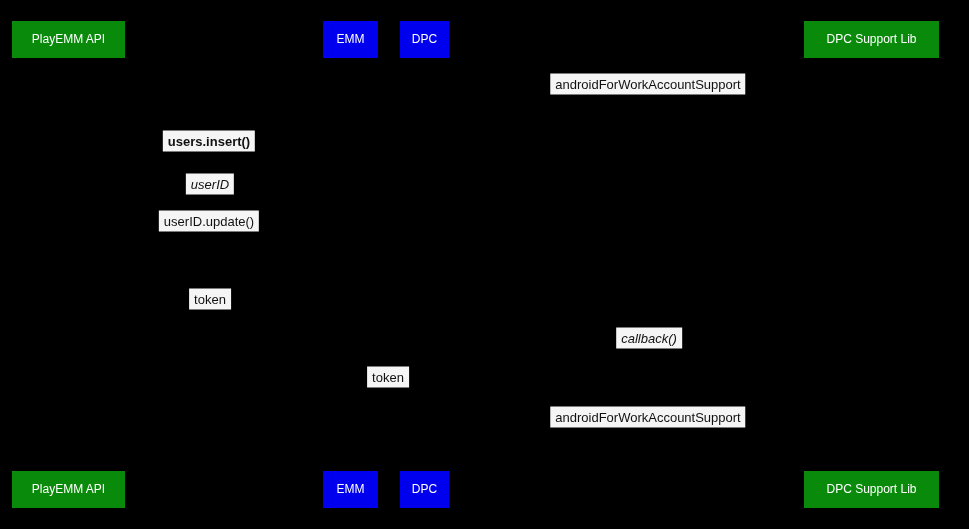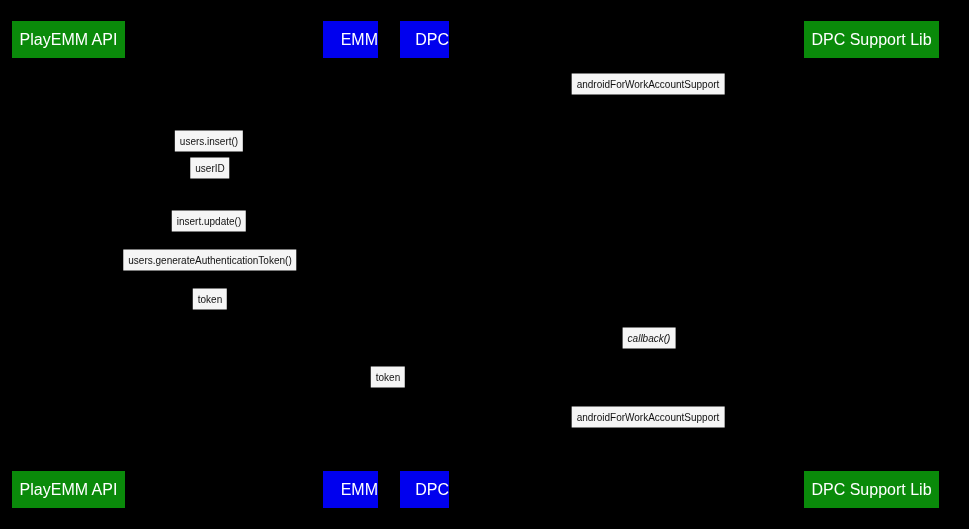--- a/index.html
+++ b/index.html
@@ -18,32 +18,32 @@
   .layer {
     position: absolute;
     inset: 0;
   }
   .participant {
     position: absolute;
     height: 37px;
     line-height: 37px;
     text-align: center;
     color: var(--participant-text, #ffffff);
-    font-size: 16px;
+    font-size: 12px;
     white-space: nowrap;
     overflow: hidden;
   }
   .participant.green { background: var(--green, #0a8a0a); }
-  .participant.blue  { background: var(--blue, #0000ee); text-align: right; }
+  .participant.blue  { background: var(--blue, #0000ee); }
   .msg {
     position: absolute;
     transform: translate(-50%, -50%);
     background: var(--msg-bg, #f5f5f5);
     color: var(--msg-text, #111111);
-    font-size: 10px;
+    font-size: 13px;
     line-height: 19px;
     padding: 1px 5px;
     text-align: center;
   }
   .msg-line {
     white-space: nowrap;
   }
 </style>
 </head>
 <body>
@@ -52,31 +52,28 @@
   <div class="layer" id="participants-top">
       <div class="participant green" style="left: 12px; top: 21px; width: 113px; height: 37px; line-height: 37px;">PlayEMM API</div>
       <div class="participant blue" style="left: 323px; top: 21px; width: 55px; height: 37px; line-height: 37px;">EMM</div>
       <div class="participant blue" style="left: 400px; top: 21px; width: 49px; height: 37px; line-height: 37px;">DPC</div>
       <div class="participant green" style="left: 804px; top: 21px; width: 135px; height: 37px; line-height: 37px;">DPC Support Lib</div>
     </div>
   <div class="layer" id="messages">
       <div class="msg" style="left: 648px; top: 84px;">
         <div class="msg-line">androidForWorkAccountSupport</div>
       </div>
-      <div class="msg" style="left: 209px; top: 141px;">
+      <div class="msg" style="left: 209px; top: 141px; font-weight: bold;">
         <div class="msg-line">users.insert()</div>
       </div>
-      <div class="msg" style="left: 210px; top: 168px;">
+      <div class="msg" style="left: 210px; top: 184px; font-style: italic;">
         <div class="msg-line">userID</div>
       </div>
       <div class="msg" style="left: 209px; top: 221px;">
-        <div class="msg-line">insert.update()</div>
-      </div>
-      <div class="msg" style="left: 210px; top: 260px;">
-        <div class="msg-line">users.generateAuthenticationToken()</div>
+        <div class="msg-line">userID.update()</div>
       </div>
       <div class="msg" style="left: 210px; top: 299px;">
         <div class="msg-line">token</div>
       </div>
       <div class="msg" style="left: 649px; top: 338px; font-style: italic;">
         <div class="msg-line">callback()</div>
       </div>
       <div class="msg" style="left: 388px; top: 377px;">
         <div class="msg-line">token</div>
       </div>

